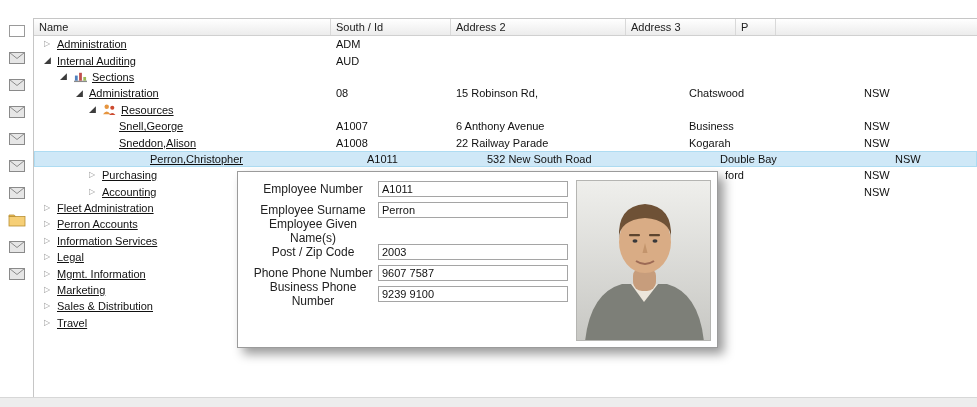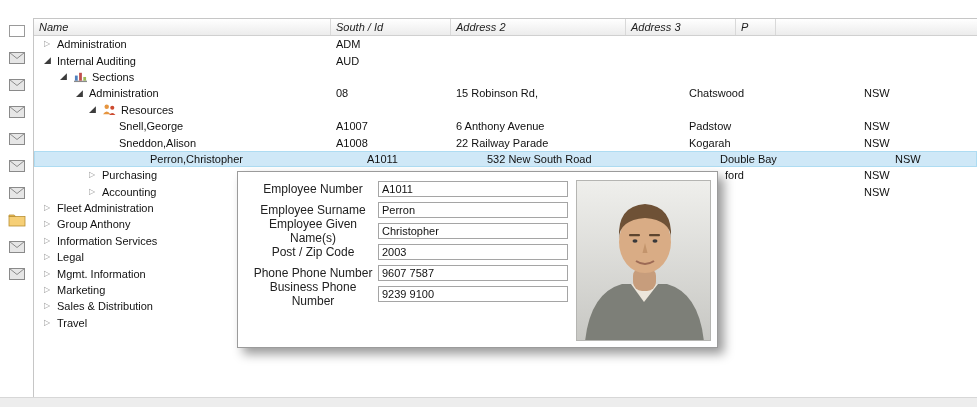--- a/index.html
+++ b/index.html
@@ -6,37 +6,37 @@
   html, body { width: 977px; height: 407px; background: #ffffff; font-family: "Liberation Sans", sans-serif; }
   .app { position: relative; width: 977px; height: 407px; background: #fff; overflow: hidden; }
 
   
   .toolbar { position: absolute; left: 0; top: 0; width: 33px; height: 397px; display: flex; flex-direction: column; align-items: center; gap: 13px; padding-top: 24px; }
   .tico { width: 18px; height: 14px; display: flex; align-items: center; justify-content: center; }
 
   
   .grid { position: absolute; left: 33px; top: 18px; width: 944px; height: 379px; border-left: 1px solid #c6c6c6; border-top: 1px solid #c6c6c6; overflow: hidden; background: #fff; }
   .gheader { display: flex; height: 17px; background: linear-gradient(#ffffff, #ececec); border-bottom: 1px solid #d0d0d0; font-size: 11px; color: #222; }
-  .hcell { padding: 2px 0 4px 5px; border-right: 1px solid #d9d9d9; overflow: hidden; white-space: nowrap; flex: none; font-style: italic; }
+  .hcell { padding: 2px 0 4px 5px; border-right: 1px solid #d9d9d9; overflow: hidden; white-space: nowrap; flex: none; }
   .c-name { width: 297px; } .c-code { width: 120px; } .c-a1 { width: 233px; }
   .c-a2 { width: 175px; } .c-a3 { width: 110px; } .c-p { width: 40px; }
 
   .gbody { font-size: 11px; color: #111; }
   .row { display: flex; height: 16.4px; align-items: center; }
   .cell { overflow: hidden; white-space: nowrap; padding-left: 5px; flex: none; }
   .row .c-name { display: flex; align-items: center; }
   .lv0 .c-name { padding-left: 10px; }
   .lv1 .c-name { padding-left: 26px; }
   .lv2 .c-name { padding-left: 42px; }
   .lv3 .c-name { padding-left: 55px; }
   .lv4 .c-name { padding-left: 85px; }
   .exp { width: 13px; flex: none; line-height: 1; font-size: 8px; color: #9a9a9a; }
   .exp.open { font-size: 9px; color: #3c3c3c; }
   .rowicon { width: 17px; height: 14px; flex: none; margin-right: 2px; display: inline-flex; align-items: center; }
-  .ntext { white-space: nowrap; }
+  .ntext { white-space: nowrap; text-decoration: underline; }
   .row.selected { background: #cfe8f7; box-shadow: inset 0 0 0 1px #aedcf2; padding-left: 31px; }
   .c-a2.shifted { padding-left: 41px; }
 
   
   .popup { position: absolute; left: 237px; top: 171px; width: 481px; height: 177px; background: #fff; border: 1px solid #9b9b9b; box-shadow: 6px 6px 10px rgba(0,0,0,0.40); z-index: 5; }
   .fields { position: absolute; left: 10px; top: 9px; }
   .frow { display: flex; align-items: center; height: 16px; margin-bottom: 5px; }
   .flabel { width: 130px; font-size: 12px; color: #222; flex: none; text-align: center; }
   .finput { width: 190px; height: 16px; border: 1px solid #a5a5a5; background: #fff; font-family: "Liberation Sans", sans-serif; font-size: 11px; color: #111; padding: 0 3px; }
   .photo { position: absolute; left: 338px; top: 8px; width: 135px; height: 161px; border: 1px solid #b5b5b2; overflow: hidden; background: #dcdcda; }
@@ -192,21 +192,21 @@
         <div class="cell c-a2"></div>
         <div class="cell c-a3"></div>
       </div>
 
       <div class="row lv4">
         <div class="cell c-name">
             <span class="ntext">Snell,George</span>
           </div>
         <div class="cell c-code">A1007</div>
         <div class="cell c-a1">6 Anthony Avenue</div>
-        <div class="cell c-a2">Padstow</div>
+        <div class="cell c-a2">Business</div>
         <div class="cell c-a3">NSW</div>
       </div>
 
       <div class="row lv4">
         <div class="cell c-name">
             <span class="ntext">Sneddon,Alison</span>
           </div>
         <div class="cell c-code">A1008</div>
         <div class="cell c-a1">22 Railway Parade</div>
         <div class="cell c-a2">Kogarah</div>
@@ -252,21 +252,21 @@
           </div>
         <div class="cell c-code"></div>
         <div class="cell c-a1"></div>
         <div class="cell c-a2"></div>
         <div class="cell c-a3"></div>
       </div>
 
       <div class="row lv0">
         <div class="cell c-name">
             <span class="exp">▷</span>
-            <span class="ntext">Group Anthony</span>
+            <span class="ntext">Perron Accounts</span>
           </div>
         <div class="cell c-code"></div>
         <div class="cell c-a1"></div>
         <div class="cell c-a2"></div>
         <div class="cell c-a3"></div>
       </div>
 
       <div class="row lv0">
         <div class="cell c-name">
             <span class="exp">▷</span>
@@ -341,21 +341,20 @@
       <div class="frow">
         <span class="flabel">Employee Number</span>
         <input class="finput" value="A1011" style="">
       </div>
       <div class="frow">
         <span class="flabel">Employee Surname</span>
         <input class="finput" value="Perron" style="">
       </div>
       <div class="frow">
         <span class="flabel">Employee Given Name(s)</span>
-        <input class="finput" value="Christopher" style="">
       </div>
       <div class="frow">
         <span class="flabel">Post / Zip Code</span>
         <input class="finput" value="2003" style="">
       </div>
       <div class="frow">
         <span class="flabel">Phone Phone Number</span>
         <input class="finput" value="9607 7587" style="">
       </div>
       <div class="frow">

